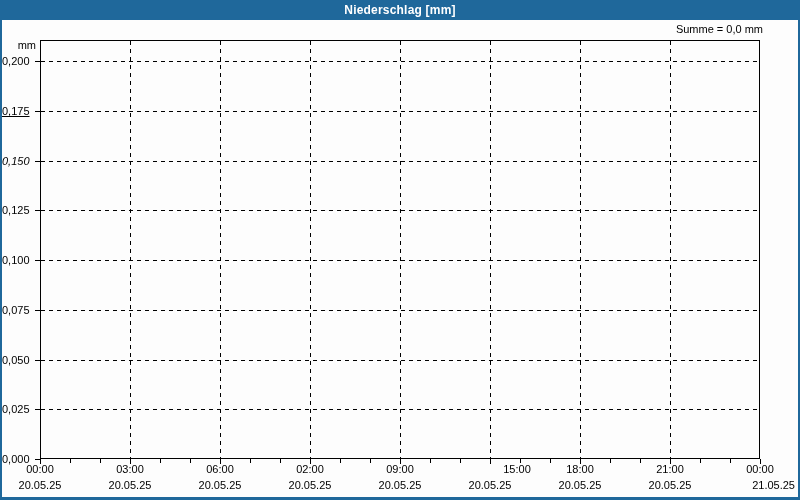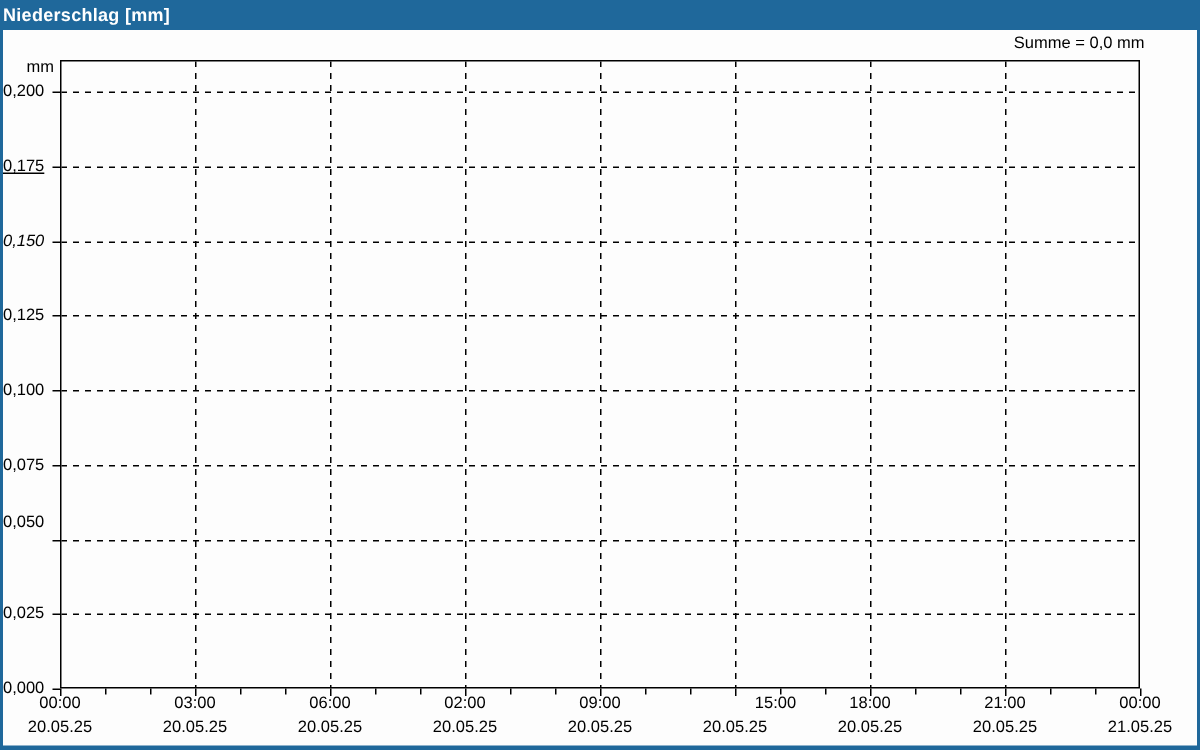--- a/index.html
+++ b/index.html
@@ -12,21 +12,21 @@
     border-width:0 2px 3px 2px;
     font-family:"Liberation Sans","DejaVu Sans",sans-serif;
     color:#000;
     overflow:hidden;
   }
   .titlebar {
     position:absolute; top:0; left:0; right:0; height:20px;
     background:#1f689b;
     color:#ffffff;
     font-size:12px; font-weight:bold;
-    display:flex; align-items:center; 
+    display:flex; align-items:center; justify-content:center;
     letter-spacing:0.2px;
   }
   .sum-annotation {
     position:absolute; top:23px; right:35px;
     font-size:11px;
   }
   .unit-label {
     position:absolute; top:39px; left:0; width:34px;
     text-align:right; font-size:11px;
   }
@@ -80,21 +80,21 @@
       <div class="vgrid" style="left: 449px;"></div>
       <div class="vgrid" style="left: 539px;"></div>
       <div class="vgrid" style="left: 629px;"></div>
     </div>
   <div id="axis-layer"></div>
 <div class="ytick" style="left: 33px; top: 459px;"></div>
     <div class="ylabel" style="top: 453px;">0,000</div>
     <div class="ytick" style="left: 33px; top: 409px;"></div>
     <div class="ylabel" style="top: 403px;">0,025</div>
     <div class="ytick" style="left: 33px; top: 360px;"></div>
-    <div class="ylabel" style="top: 342px;">0,050</div>
+    <div class="ylabel" style="top: 354px;">0,050</div>
     <div class="ytick" style="left: 33px; top: 310px;"></div>
     <div class="ylabel" style="top: 304px;">0,075</div>
     <div class="ytick" style="left: 33px; top: 260px;"></div>
     <div class="ylabel" style="top: 254px;">0,100</div>
     <div class="ytick" style="left: 33px; top: 210px;"></div>
     <div class="ylabel" style="top: 204px;">0,125</div>
     <div class="ytick" style="left: 33px; top: 161px;"></div>
     <div class="ylabel" style="top: 155px; font-style: italic;">0,150</div>
     <div class="ytick" style="left: 33px; top: 111px;"></div>
     <div class="ylabel" style="top: 105px; text-decoration: underline;">0,175</div>
@@ -135,14 +135,14 @@
     <div class="xdate" style="left: 273px; top: 479px;">20.05.25</div>
     <div class="xtime" style="left: 363px; top: 463px;">09:00</div>
     <div class="xdate" style="left: 363px; top: 479px;">20.05.25</div>
     <div class="xtime" style="left: 480px; top: 463px;">15:00</div>
     <div class="xdate" style="left: 453px; top: 479px;">20.05.25</div>
     <div class="xtime" style="left: 543px; top: 463px;">18:00</div>
     <div class="xdate" style="left: 543px; top: 479px;">20.05.25</div>
     <div class="xtime" style="left: 633px; top: 463px;">21:00</div>
     <div class="xdate" style="left: 633px; top: 479px;">20.05.25</div>
     <div class="xtime" style="left: 723px; top: 463px;">00:00</div>
-    <div class="xdate" style="left: 723px; top: 479px;">21.05.25</div>
+    <div class="xdate" style="left: 723px; top: 479px; text-align: right;">21.05.25</div>
   </div>
 
 </body></html>

